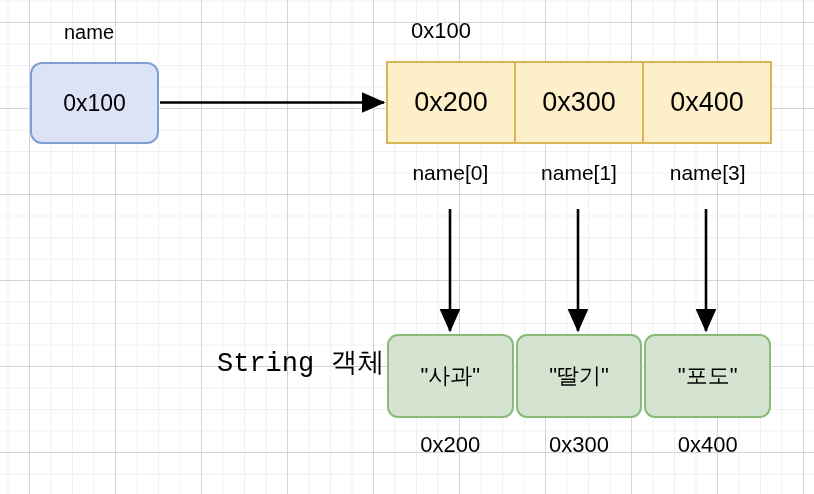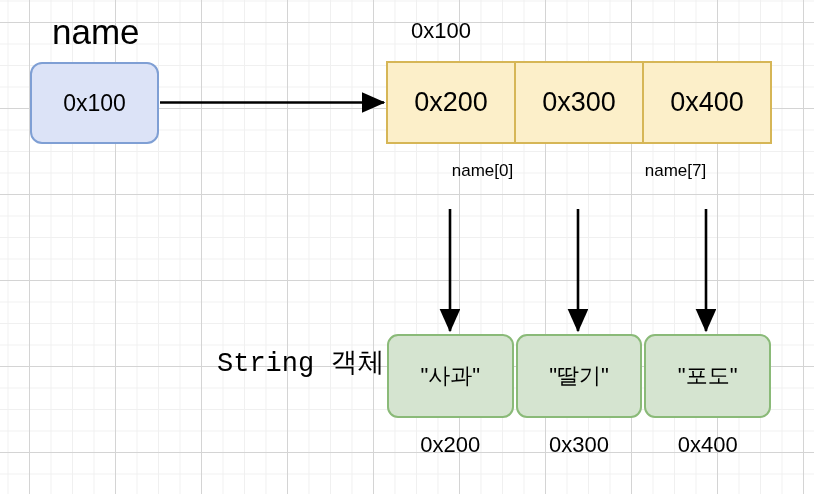--- a/index.html
+++ b/index.html
@@ -34,23 +34,23 @@
 
   .lbl {
     position: absolute;
     white-space: nowrap;
     color: #000000;
     font-family: "Liberation Sans", "DejaVu Sans", sans-serif;
   }
 
   
   .ptr-title {
-    left: 52px;
+    left: 64px;
     top: 16px;
-    font-size: 35px;
+    font-size: 20px;
     line-height: 32px;
   }
   .ptr-box {
     position: absolute;
     left: 30px;
     top: 62px;
     width: 129px;
     height: 82px;
     box-sizing: border-box;
     background: #dce3f7;
@@ -98,21 +98,21 @@
   .idx-row {
     position: absolute;
     left: 386px;
     top: 161px;
     width: 386px;
     display: flex;
   }
   .idx-row > span {
     flex: 1 1 0;
     text-align: center;
-    font-size: 17px;
+    font-size: 21px;
     color: #000;
   }
 
   
   .str-title {
     left: 217px;
     top: 348px;
     font-size: 27px;
     line-height: 32px;
     font-family: Liberation Mono, monospace;
@@ -181,21 +181,22 @@
     <div class="cell">
       <span>0x300</span>
     </div>
     <div class="cell">
       <span>0x400</span>
     </div>
   </div>
 
   <div class="idx-row">
     <span>name[0]</span>
-    <span>name[7]</span>
+    <span>name[1]</span>
+    <span>name[3]</span>
   </div>
 
   <div class="lbl str-title">String 객체</div>
   <div class="str-row">
     <div class="str-box">
       <span>"사과"</span>
     </div>
     <div class="str-box">
       <span>"딸기"</span>
     </div>

